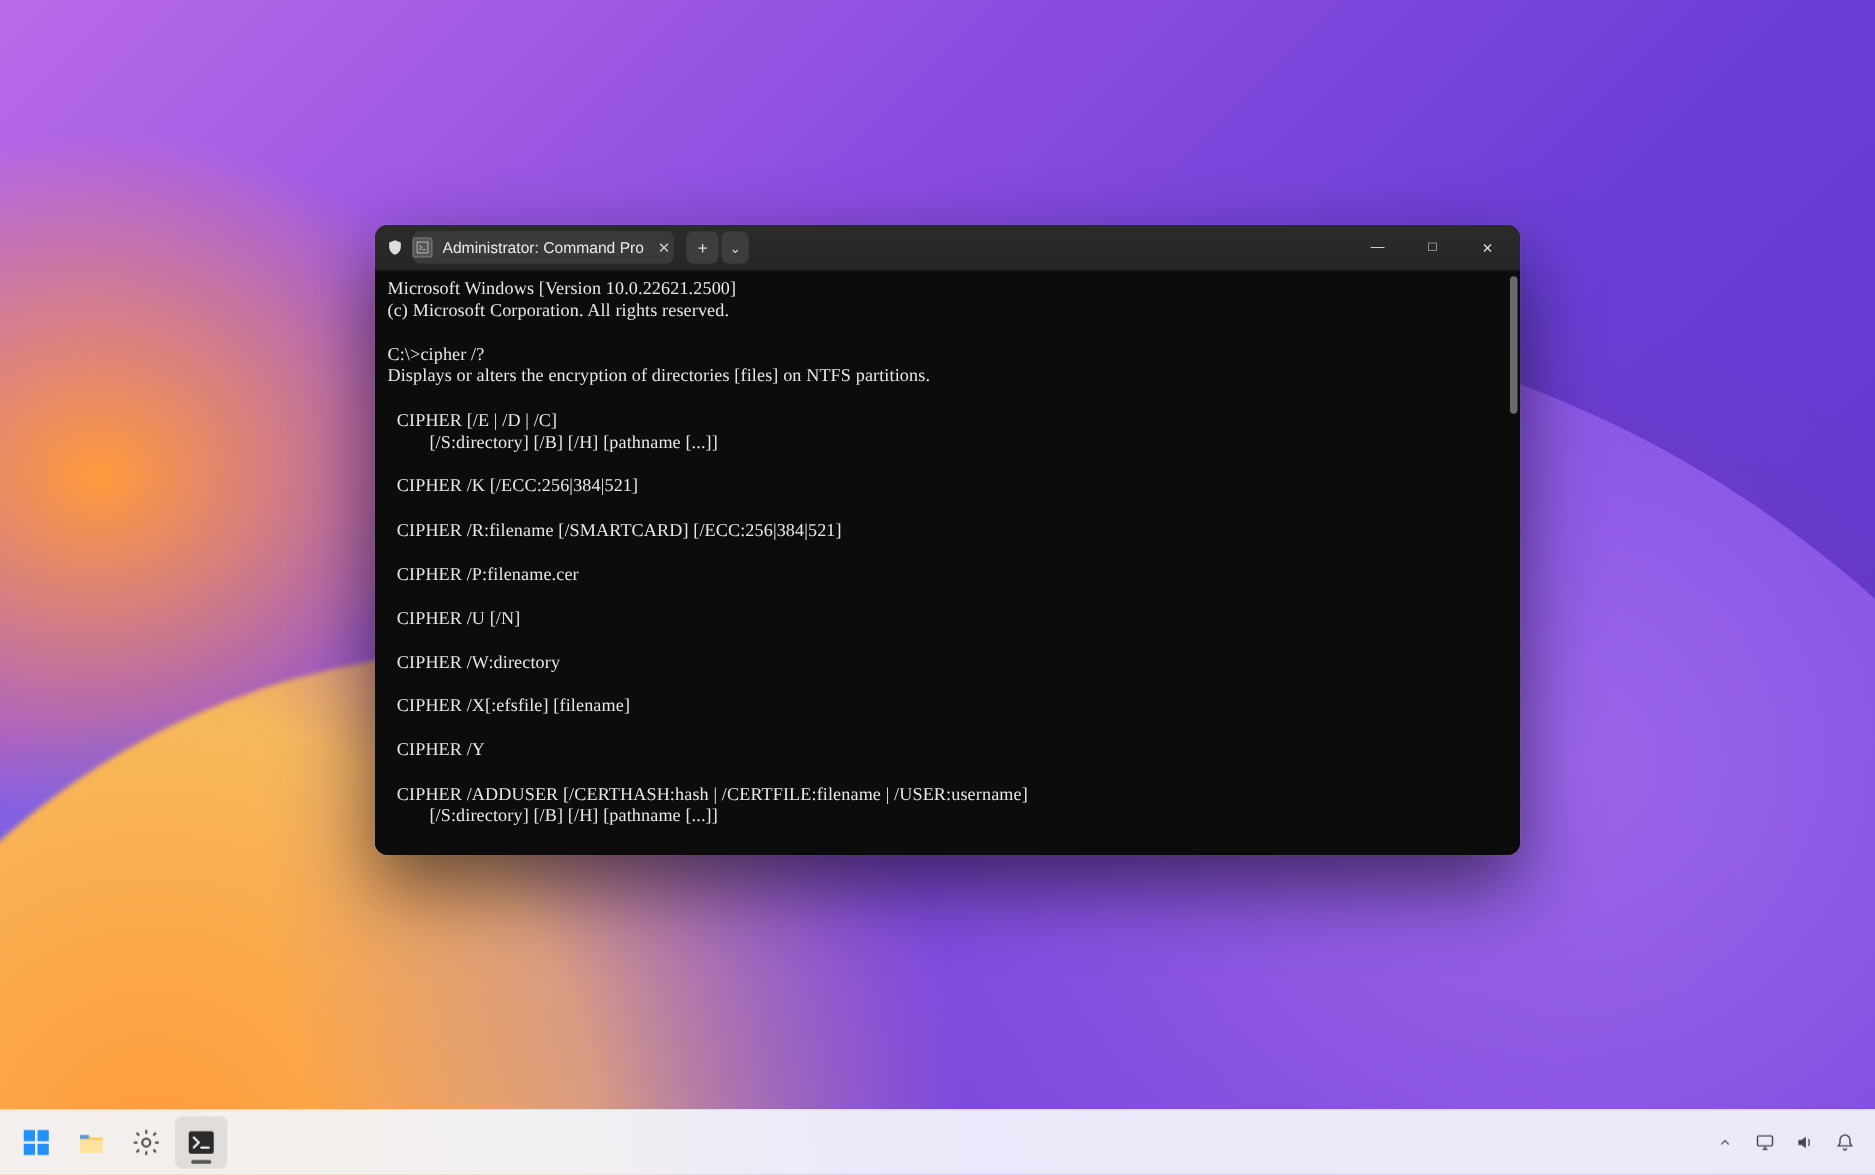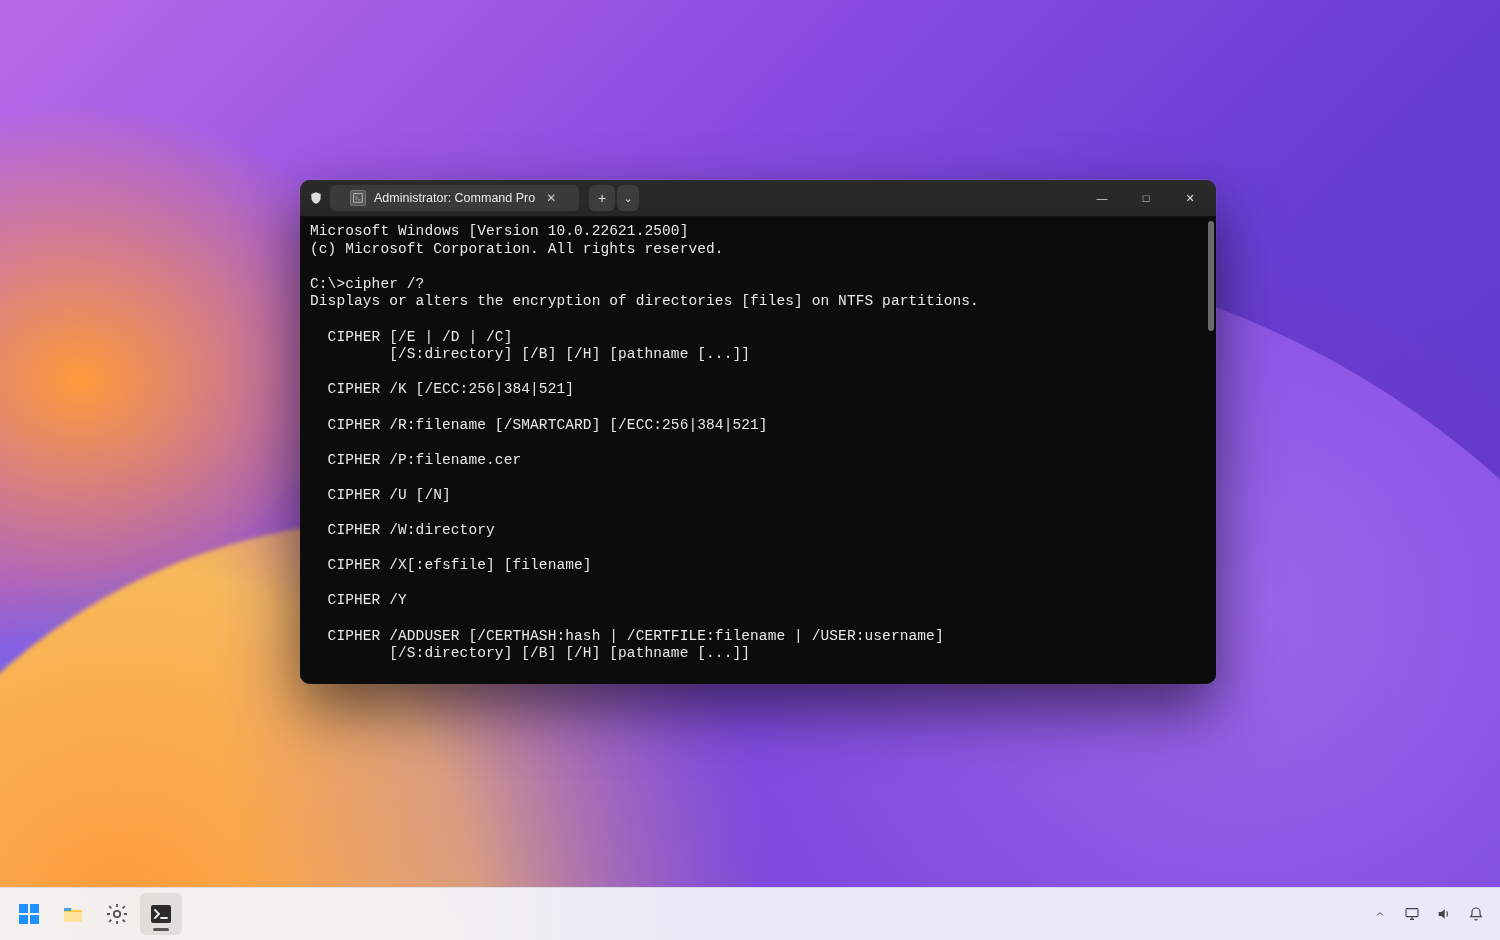--- a/index.html
+++ b/index.html
@@ -68,21 +68,21 @@
     display:flex; align-items:center; justify-content:center;
     color:#ddd;
     font-size:12px;
   }
   .tab {
     display:flex;
     align-items:center;
     background:#3a3a3a;
     border-radius:6px;
     height:26px;
-    padding:0 20px;
+    padding:0 0;
     gap:8px;
     color:#eaeaea;
     font-size:12.5px;
     max-width: 220px;
   }
   .tab-icon {
     width:14px; height:14px;
     background:#555;
     border:1px solid #777;
     border-radius:2px;
@@ -113,21 +113,21 @@
     color:#ddd; font-size:11px; cursor:pointer;
   }
 
   .termbody {
     flex:1;
     background:#0c0c0c;
     position:relative;
     overflow:hidden;
   }
   .termtext {
-    font-family: Liberation Mono, monospace;
+    font-family: Liberation Serif, serif;
     font-size: 14.5px;
     line-height: 17.6px;
     color:#e8e8e8;
     white-space: pre;
     padding: 6px 10px;
     letter-spacing: 0.1px;
   }
   .term-scroll {
     position:absolute;
     right:2px; top:4px;

